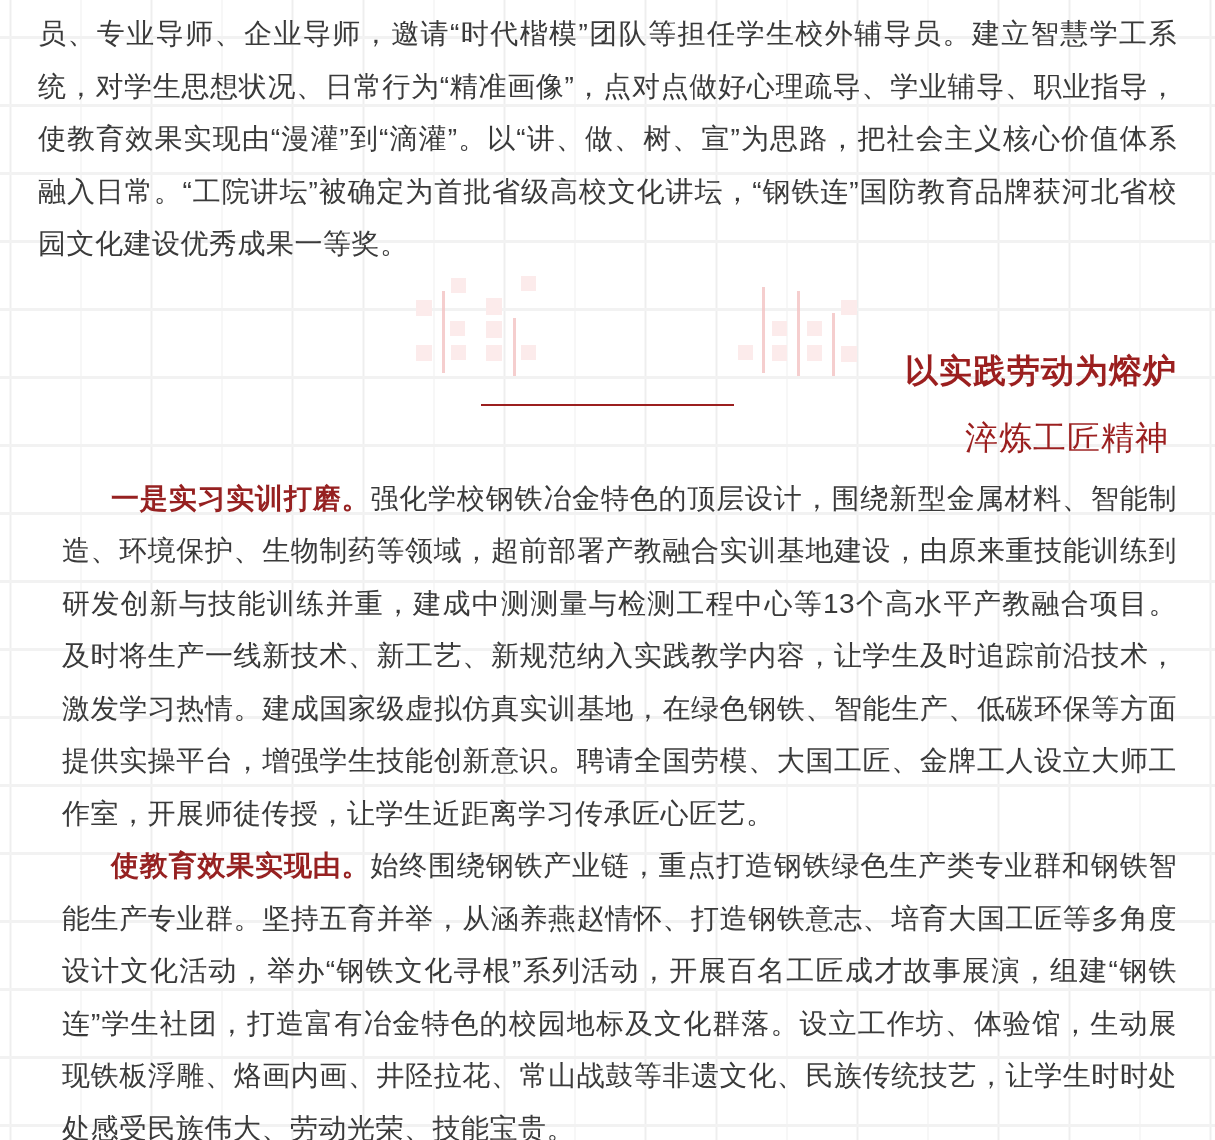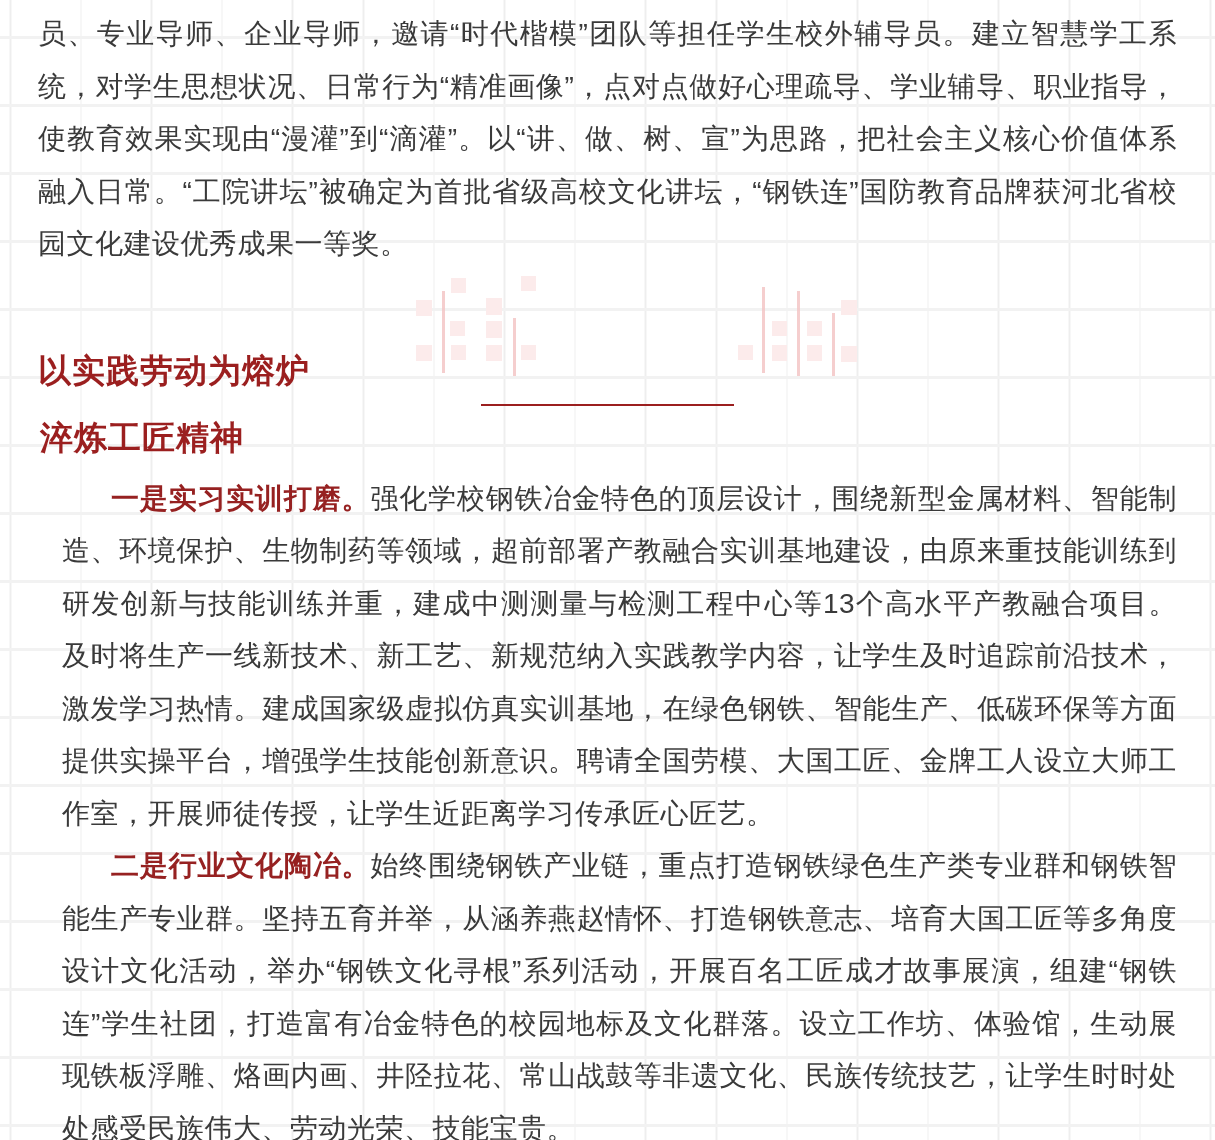--- a/index.html
+++ b/index.html
@@ -30,43 +30,43 @@
     letter-spacing: 0.5px;
   }
   .para.indent { text-indent: 1.75em; margin-left: 24px; }
   .lead-in {
     font-weight: bold;
     color: #962121;
   }
   .heading-block {
     position: relative;
     height: 190px;
-    text-align: left;
+    text-align: right;
   }
   .heading-line1 {
     margin: 0;
     padding-top: 80px;
     font-size: 33px;
     line-height: 40px;
     font-weight: bold;
     color: #9b1f1f;
     letter-spacing: 1px;
   }
   .heading-divider {
     width: 253px;
     height: 2.5px;
     background: #9b1f1f;
     border: none;
     margin: 13px auto 12px auto;
   }
   .heading-line2 {
-    margin: 2px;
+    margin: 8px;
     font-size: 33px;
     line-height: 40px;
-    font-weight: bold;
+    font-weight: normal;
     color: #9b1f1f;
     letter-spacing: 1px;
   }
   .para-2 { margin-top: 12px; }
   
   .ornament { position: absolute; top: 0; width: 130px; height: 112px; pointer-events: none; }
   .ornament-left  { left: 339px; }
   .ornament-right { left: 662px; }
   .px {
     position: absolute;
@@ -122,16 +122,16 @@
     <div class="heading-divider"></div>
 
     <h2 class="heading-line2">淬炼工匠精神</h2>
   </div>
 
   <p class="para indent para-2">
     <span class="lead-in">一是实习实训打磨。</span><span>强化学校钢铁冶金特色的顶层设计，围绕新型金属材料、智能制造、环境保护、生物制药等领域，超前部署产教融合实训基地建设，由原来重技能训练到研发创新与技能训练并重，建成中测测量与检测工程中心等13个高水平产教融合项目。及时将生产一线新技术、新工艺、新规范纳入实践教学内容，让学生及时追踪前沿技术，激发学习热情。建成国家级虚拟仿真实训基地，在绿色钢铁、智能生产、低碳环保等方面提供实操平台，增强学生技能创新意识。聘请全国劳模、大国工匠、金牌工人设立大师工作室，开展师徒传授，让学生近距离学习传承匠心匠艺。</span>
   </p>
 
   <p class="para indent">
-    <span class="lead-in">二是行业文化陶冶。</span><span>始终围绕钢铁产业链，重点打造钢铁绿色生产类专业群和钢铁智能生产专业群。坚持五育并举，从涵养燕赵情怀、打造钢铁意志、培育大国工匠等多角度设计文化活动，举办“钢铁文化寻根”系列活动，开展百名工匠成才故事展演，组建“钢铁连”学生社团，打造富有冶金特色的校园地标及文化群落。设立工作坊、体验馆，生动展现铁板浮雕、烙画内画、井陉拉花、常山战鼓等非遗文化、民族传统技艺，让学生时时处处感受民族伟大、劳动光荣、技能宝贵。</span>
+    <span class="lead-in">使教育效果实现由。</span><span>始终围绕钢铁产业链，重点打造钢铁绿色生产类专业群和钢铁智能生产专业群。坚持五育并举，从涵养燕赵情怀、打造钢铁意志、培育大国工匠等多角度设计文化活动，举办“钢铁文化寻根”系列活动，开展百名工匠成才故事展演，组建“钢铁连”学生社团，打造富有冶金特色的校园地标及文化群落。设立工作坊、体验馆，生动展现铁板浮雕、烙画内画、井陉拉花、常山战鼓等非遗文化、民族传统技艺，让学生时时处处感受民族伟大、劳动光荣、技能宝贵。</span>
   </p>
 
 </div>
 
 </body></html>

